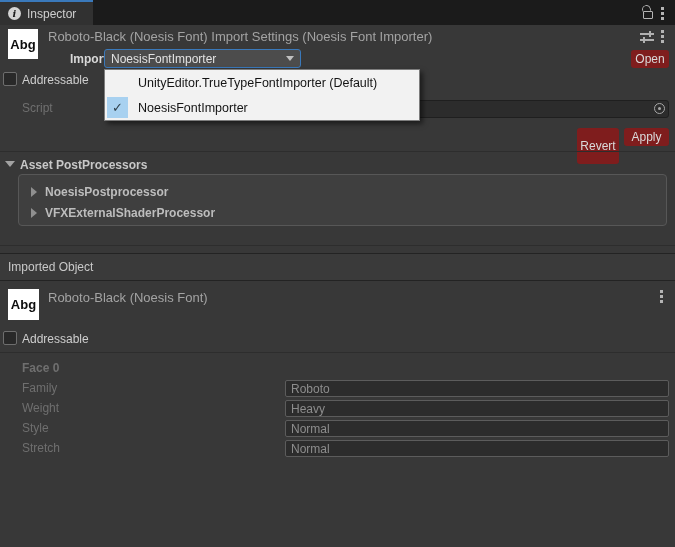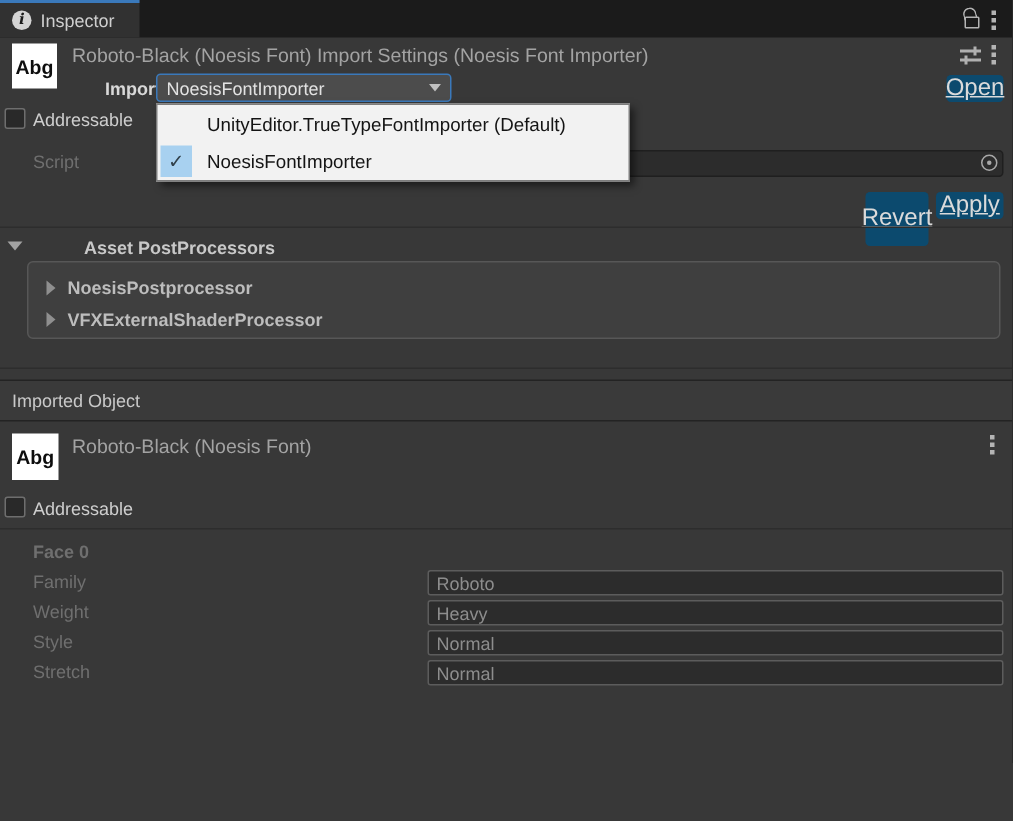--- a/index.html
+++ b/index.html
@@ -40,32 +40,32 @@
   .presets .k1,.presets .k2{position:absolute;width:2px;height:6px;background:#b0b0b0;}
   .presets .k1{left:9px;top:0;} .presets .k2{left:3px;top:6px;}
 
   
   .asset-icon{width:30px;height:30px;background:#ffffff;color:#0d0d0d;
       font-weight:bold;font-size:13px;display:flex;align-items:center;justify-content:center;}
   .main-title{font-size:13px;color:#a3a3a3;white-space:nowrap;}
   .lbl{font-size:12px;color:#cecece;height:14px;line-height:14px;white-space:nowrap;}
   .lbl-strong{font-weight:600;color:#d8d8d8;}
   .lbl-dim{color:#6f6f6f;}
-  .lbl-bold{font-weight:bold;color:#c8c8c8;margin-left:36px;}
+  .lbl-bold{font-weight:bold;color:#c8c8c8;}
 
   .dropdown{left:104px;top:49px;width:197px;height:19px;box-sizing:border-box;
       background:#4c4c4c;border:1px solid #3a79bb;border-radius:3px;
       display:flex;align-items:center;padding:0 6px;cursor:pointer;}
   .dropdown .val{flex:1;font-size:12px;color:#e2e2e2;white-space:nowrap;overflow:hidden;}
   .dd-arrow{width:0;height:0;border-left:4px solid transparent;border-right:4px solid transparent;
       border-top:5px solid #c0c0c0;}
 
-  .btn{box-sizing:border-box;background:#0c4a6e;border-radius:3px;
-      font-size:16px;color:#dadada;display:flex;align-items:center;justify-content:center;
-      cursor:pointer;text-decoration:underline;}
+  .btn{box-sizing:border-box;background:#7f1d1d;border-radius:3px;
+      font-size:12px;color:#dadada;display:flex;align-items:center;justify-content:center;
+      cursor:pointer;}
 
   .checkbox{width:14px;height:14px;box-sizing:border-box;background:#292929;
       border:1px solid #6e6e6e;border-radius:2px;cursor:pointer;}
 
   .objfield{left:285px;top:100px;width:384px;height:18px;box-sizing:border-box;
       background:#2c2c2c;border:1px solid #1f1f1f;border-radius:3px;}
   .picker{position:absolute;right:3px;top:2px;width:11px;height:11px;border:1px solid #a8a8a8;
       border-radius:50%;box-sizing:border-box;}
   .picker i{position:absolute;left:3px;top:3px;width:3px;height:3px;border-radius:50%;background:#a8a8a8;}
 

